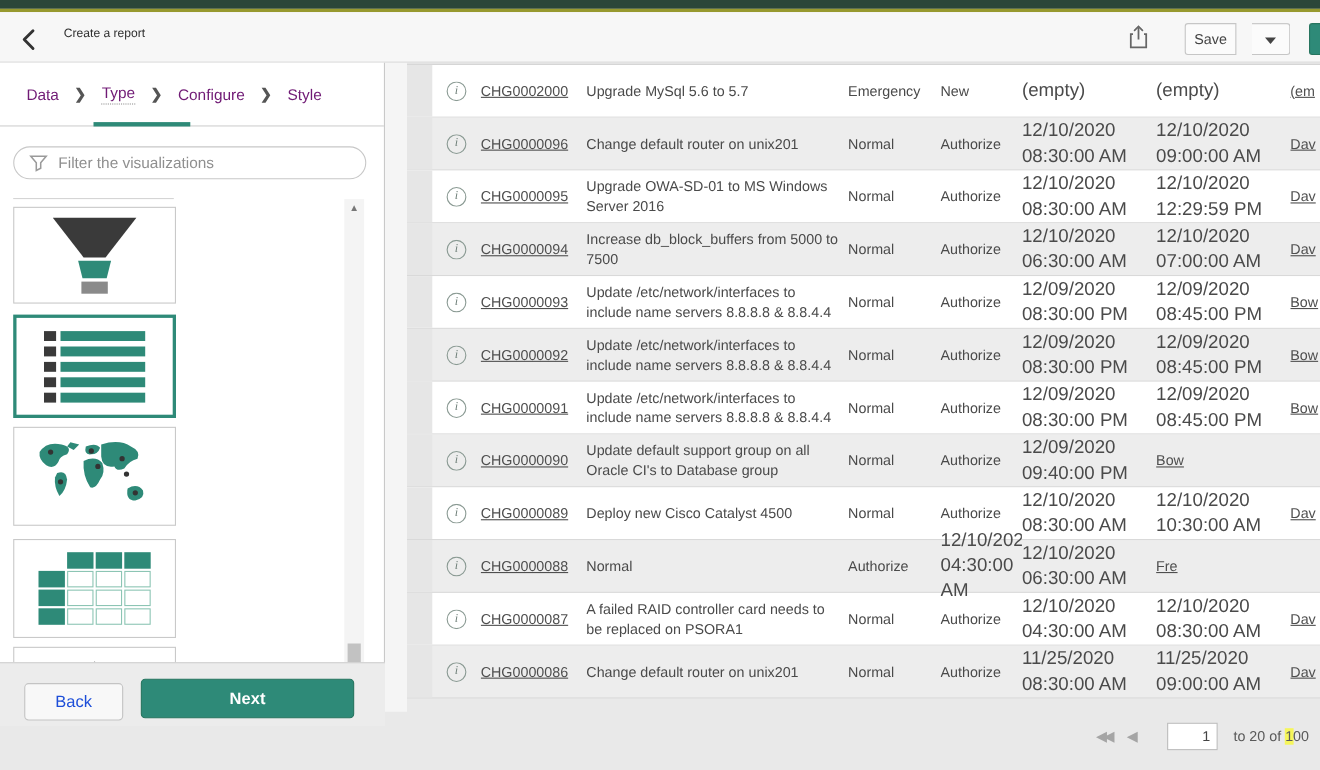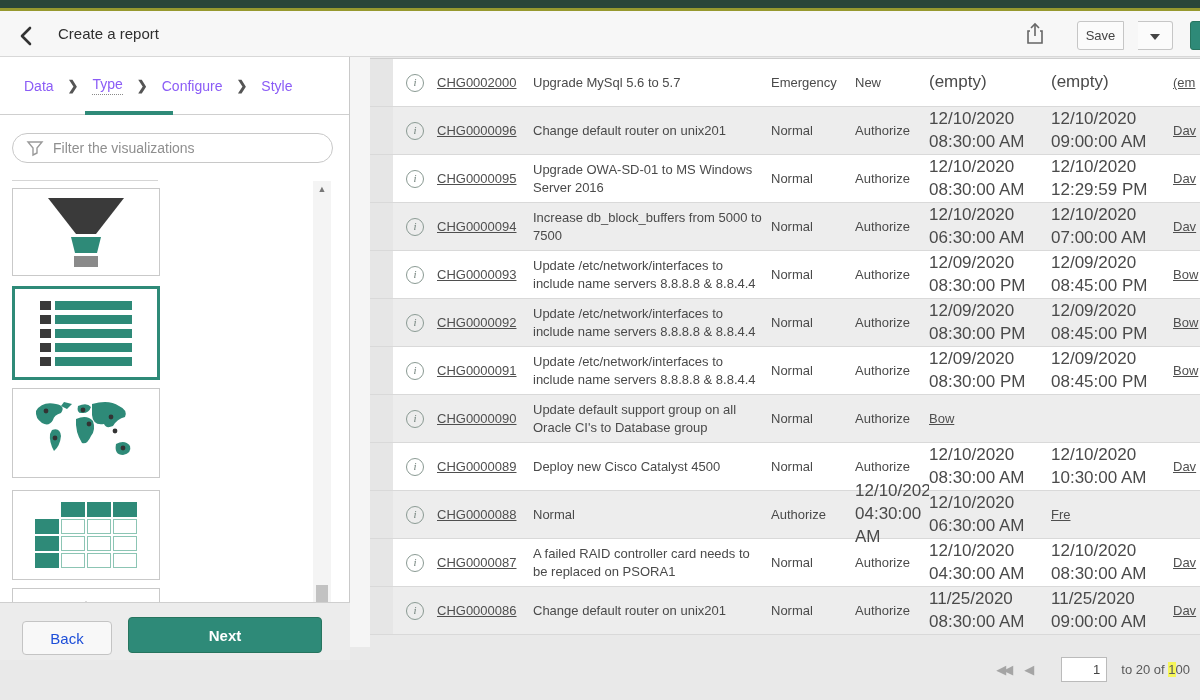--- a/index.html
+++ b/index.html
@@ -6,39 +6,39 @@
   html,body { width:1200px; height:700px; overflow:hidden;
     font-family:"Liberation Sans", sans-serif; background:#e9e9e9; color:#4a4a4a; }
 
   
   .top-strip { position:absolute; left:0; top:0; width:1200px; height:8px; background:#2b4639; }
   .top-accent { position:absolute; left:0; top:8px; width:1200px; height:3px; background:#97992f; }
   .app-header { position:absolute; left:0; top:11px; width:1200px; height:46px;
     background:#f7f7f7; border-bottom:1px solid #d8d8d8; }
   .back-btn { position:absolute; left:18px; top:12px; width:26px; height:26px;
     background:none; border:none; cursor:pointer; }
-  .page-title { position:absolute; left:58px; top:14px; font-size:15px; color:#2f2f2f; }
+  .page-title { position:absolute; left:58px; top:14px; font-size:11px; color:#2f2f2f; }
   .share-btn { position:absolute; left:1024px; top:10px; width:26px; height:26px;
     background:none; border:none; cursor:pointer; }
   .save-btn { position:absolute; left:1077px; top:10px; width:47px; height:29px;
     background:#fbfbfb; border:1px solid #c6c6c6; border-radius:3px 0 0 3px;
     font-size:13px; color:#444; font-family:inherit; cursor:pointer; }
   .save-caret-btn { position:absolute; left:1138px; top:10px; width:35px; height:29px;
     background:#fbfbfb; border:1px solid #c6c6c6; border-left:none; border-radius:0 3px 3px 0; cursor:pointer; }
   .caret-down { display:inline-block; width:0; height:0; border-left:5px solid transparent;
     border-right:5px solid transparent; border-top:6px solid #444; }
   .run-btn { position:absolute; left:1190px; top:10px; width:14px; height:29px;
     background:#2e8a78; border:1px solid #27755f; border-radius:3px 0 0 3px; cursor:pointer; }
 
   
   .panel { position:absolute; left:0; top:57px; width:350px; height:603px;
     background:#ffffff; border-right:1px solid #c9c9c9; }
   .tabbar { position:absolute; left:0; top:0; width:100%; height:58px;
     border-bottom:1px solid #cfcfcf; display:flex; align-items:center; padding:0 24px; gap:14px; }
-  .tab { font-size:14px; color:#8b5cf6; background:none; border:none; font-family:inherit; cursor:pointer; }
+  .tab { font-size:14px; color:#701a75; background:none; border:none; font-family:inherit; cursor:pointer; }
   .tab.active { border-bottom:1px dotted #8a8a8a; padding-bottom:2px; }
   .tab-underline { position:absolute; left:85px; top:54px; width:88px; height:4px; background:#2e8a78; }
   .tab-sep { color:#555; font-size:13px; font-weight:bold; }
 
   .filter-wrap { position:absolute; left:12px; top:76px; width:321px; height:30px; }
   .filter-input { width:100%; height:100%; border:1px solid #c8c8c8; border-radius:15px;
     padding:0 12px 0 40px; font-size:14px; color:#ec4899; font-family:inherit; background:#fff; }
   .filter-input::placeholder { color:#8f8f8f; }
   .filter-icon { position:absolute; left:14px; top:6px; }
 
@@ -364,20 +364,21 @@
 
   <div class="trow">
     <div class="gutter"></div>
     <div class="cell c-info">
           <button class="info-btn">i</button>
         </div>
     <div class="cell"><a class="rec-link">CHG0000090</a></div>
     <div class="cell">Update default support group on all Oracle CI's to Database group</div>
     <div class="cell">Normal</div>
     <div class="cell">Authorize</div>
+    <div class="cell c-date">12/09/2020 09:40:00 PM</div>
     <div class="cell"><a class="assigned-link">Bow</a></div>
   </div>
 
   <div class="trow">
     <div class="gutter"></div>
     <div class="cell c-info">
           <button class="info-btn">i</button>
         </div>
     <div class="cell"><a class="rec-link">CHG0000089</a></div>
     <div class="cell">Deploy new Cisco Catalyst 4500</div>

